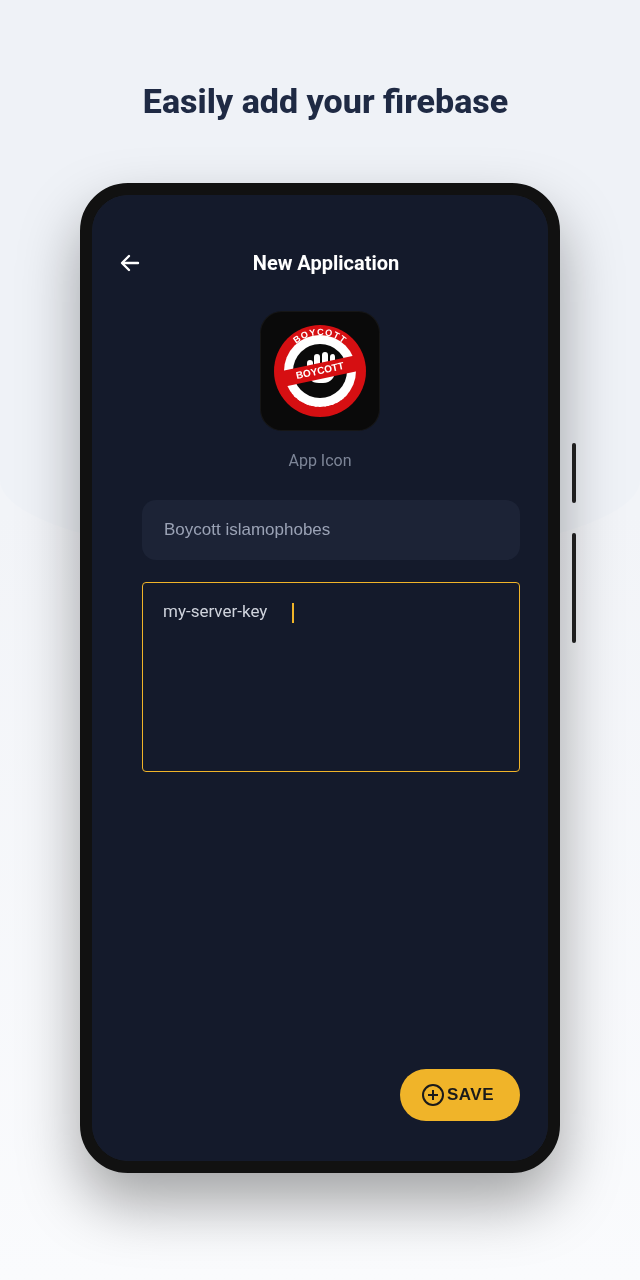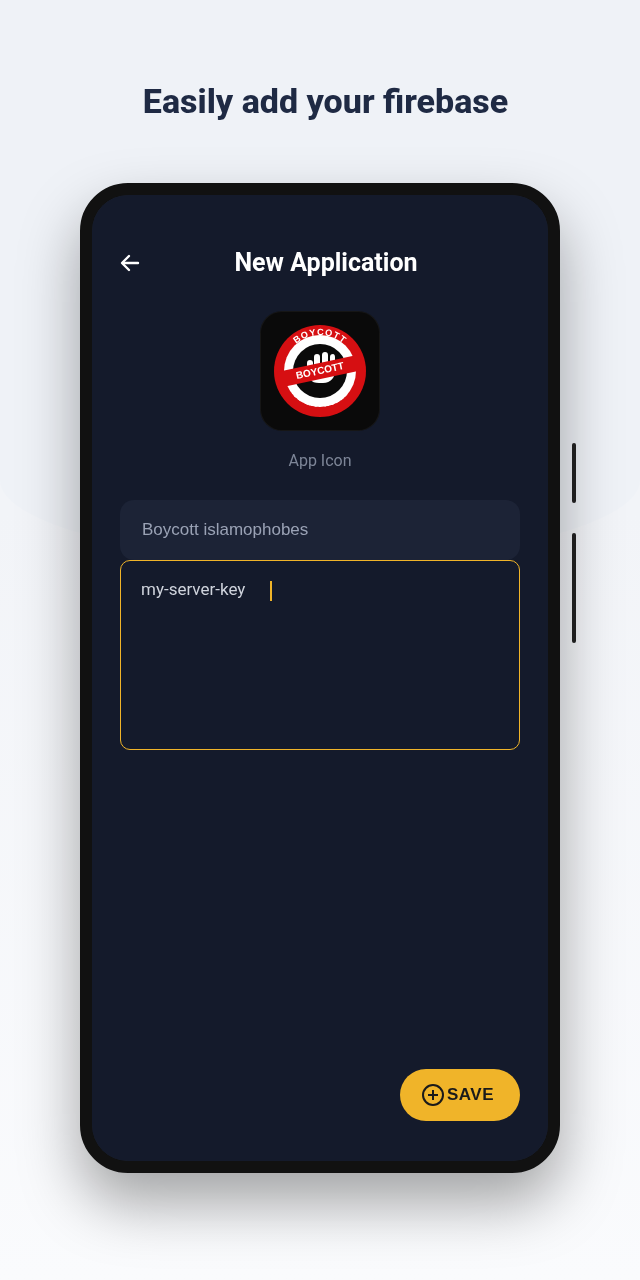--- a/index.html
+++ b/index.html
@@ -79,21 +79,21 @@
   .back-btn {
     width: 36px; height: 36px;
     display: flex; align-items: center; justify-content: center;
     background: transparent; border: none; color: #fff;
     cursor: pointer;
   }
   .header-title {
     flex: 1;
     text-align: center;
     color: #ffffff;
-    font-size: 25px;
+    font-size: 20px;
     font-weight: 700;
     margin-left: -36px;
   }
   .icon-block {
     display: flex;
     flex-direction: column;
     align-items: center;
     margin-top: 20px;
   }
   .app-icon {
@@ -106,39 +106,41 @@
   .app-icon svg { width: 100px; height: 100px; }
   .icon-caption {
     margin-top: 20px;
     font-size: 16px;
     color: #7d8597;
   }
   .form-area {
     padding: 30px 28px 0 28px;
     display: flex;
     flex-direction: column;
+    gap: 22px;
+    margin-left: 22px;
   }
   .field {
     width: 100%;
     background: #1c2336;
     border: none;
     border-radius: 14px;
     padding: 20px 22px;
     color: #9aa2b5;
     font-size: 17px;
     outline: none;
   }
   .field::placeholder { color: #6f7890; }
   .textarea-wrap {
     position: relative;
     width: 100%;
     height: 190px;
     background: #141a2b;
     border: 1.5px solid #f0b429;
-    border-radius: 10px;
+    border-radius: 4px;
     padding: 18px 20px;
   }
   .textarea {
     width: 100%; height: 100%;
     background: transparent;
     border: none;
     resize: none;
     color: #cfd3dc;
     font-size: 17px;
     outline: none;

